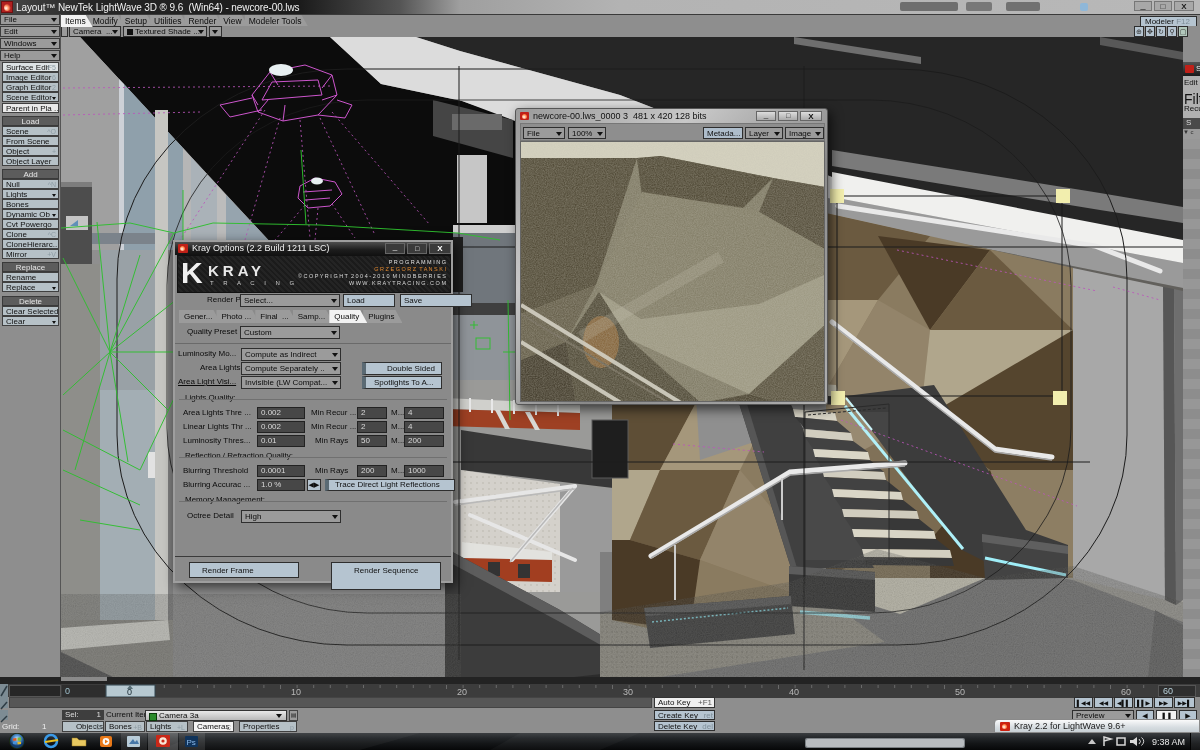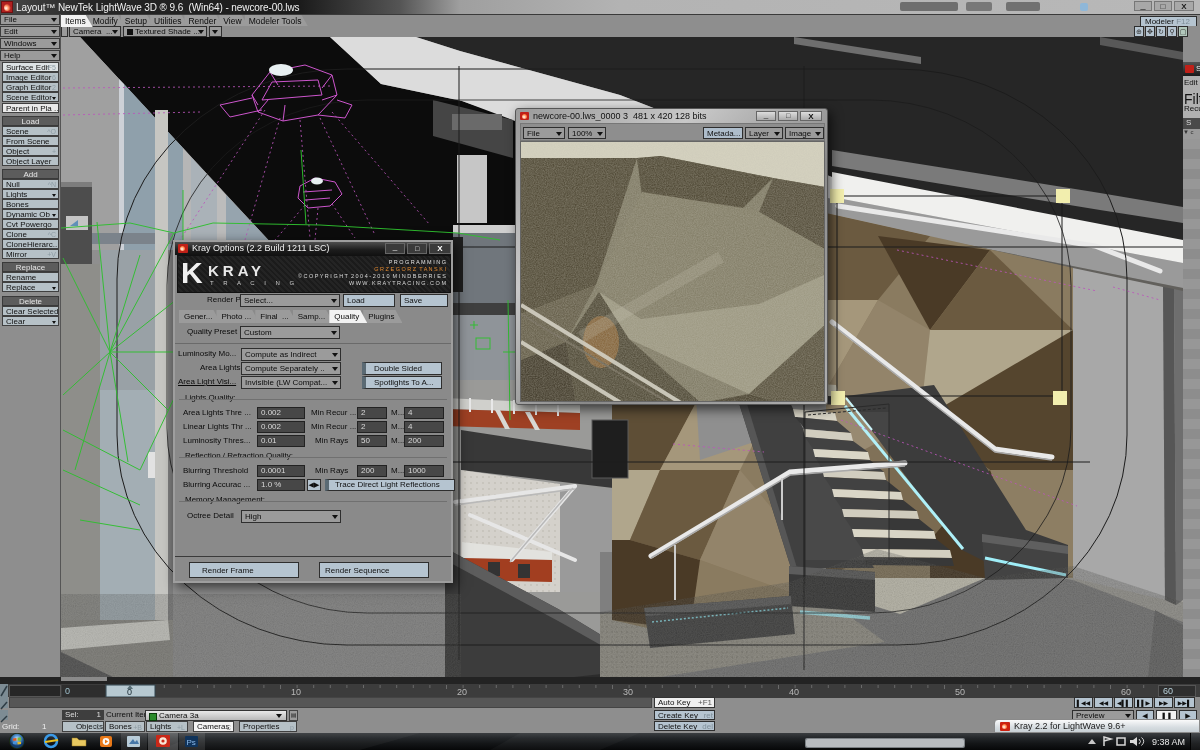--- a/index.html
+++ b/index.html
@@ -407,34 +407,34 @@
       <span style="color:#e0e0e0;">P R O G R A M M I N G</span><br>
       <span style="color:#e08830;">G R Z E G O R Z &nbsp;T A N S K I</span><br>
       <span>© C O P Y R I G H T &nbsp;2 0 0 4 - 2 0 1 0 &nbsp;M I N D B E R R I E S</span><br>
       <span>W W W . K R A Y T R A C I N G . C O M</span>
     </div>
   </div>
 
   <div class="lbl" style="left:8px;top:53px;margin-left:24px;">Render Preset</div>
   <div class="drop" style="left:65px;top:52px;width:100px;height:13px;line-height:12px;">Select...<span class="arr" style="top:4px;"></span></div>
   <div class="blu" style="left:168px;top:52px;width:52px;height:13px;line-height:12px;">Load</div>
-  <div class="blu" style="left:225px;top:52px;width:48px;height:13px;line-height:12px;">Save</div>
+  <div class="blu" style="left:225px;top:52px;width:72px;height:13px;line-height:12px;">Save</div>
 
   <div class="ab" style="left:4px;top:68px;white-space:nowrap;line-height:0;font-size:0;">
     <span class="tab" style="height:13px;line-height:13px;font-size:8px;">Gener...</span><span class="tab" style="height:13px;line-height:13px;font-size:8px;">Photo ...</span><span class="tab" style="height:13px;line-height:13px;font-size:8px;">Final &nbsp;...</span><span class="tab" style="height:13px;line-height:13px;font-size:8px;">Samp...</span><span class="tab sel" style="height:13px;line-height:13px;font-size:8px;">Quality</span><span class="tab" style="height:13px;line-height:13px;font-size:8px;">Plugins</span>
   </div>
   <div class="lbl" style="left:12px;top:85px;">Quality Preset</div>
   <div class="drop" style="left:65px;top:84px;width:100px;height:13px;line-height:12px;">Custom<span class="arr" style="top:4px;"></span></div>
   <div class="ab" style="left:0px;top:101px;width:276px;height:1px;background:#6a6a6a;"></div>
 
   <div class="lbl" style="left:3px;top:107px;">Luminosity Mo...</div>
   <div class="drop" style="left:66px;top:106px;width:100px;height:13px;line-height:12px;">Compute as Indirect<span class="arr" style="top:4px;"></span></div>
   <div class="lbl" style="left:25px;top:121px;">Area Lights</div>
   <div class="drop" style="left:66px;top:120px;width:100px;height:13px;line-height:12px;">Compute Separately ..<span class="arr" style="top:4px;"></span></div>
-  <div class="blu" style="left:187px;top:120px;width:80px;height:13px;line-height:12px;border-left:4px solid #5a6a74;padding-left:8px;">Double Sided</div>
+  <div class="blu" style="left:187px;top:120px;width:80px;height:13px;line-height:12px;border-left:4px solid #5a6a74;padding-left:21px;">Double Sided</div>
   <div class="lbl" style="left:3px;top:135px;text-decoration:underline;">Area Light Visi...</div>
   <div class="drop" style="left:66px;top:134px;width:100px;height:13px;line-height:12px;">Invisible (LW Compat...<span class="arr" style="top:4px;"></span></div>
   <div class="blu" style="left:187px;top:134px;width:80px;height:13px;line-height:12px;border-left:4px solid #5a6a74;padding-left:8px;">Spotlights To A...</div>
 
   <div class="lbl" style="left:10px;top:151px;">Lights Quality:</div>
   <div class="ab" style="left:4px;top:157px;width:268px;height:1px;background:#707070;"></div>
   <div class="ab" style="left:4px;top:157px;width:268px;height:40px;border:0;"></div>
   <div class="lbl" style="left:8px;top:166px;">Area Lights Thre ...</div>
   <div class="fld" style="left:82px;top:165px;width:48px;height:12px;">0.002</div>
   <div class="lbl" style="left:136px;top:166px;">Min Recur ...</div>
@@ -467,21 +467,21 @@
   <div class="blu" style="left:132px;top:237px;width:14px;height:12px;text-align:center;padding:0;font-size:7px;">◀▶</div>
   <div class="blu" style="left:150px;top:237px;width:130px;height:12px;border-left:4px solid #5a6a74;padding-left:6px;">Trace Direct Light Reflections</div>
 
   <div class="lbl" style="left:10px;top:253px;">Memory Management:</div>
   <div class="ab" style="left:4px;top:259px;width:268px;height:1px;background:#707070;"></div>
   <div class="lbl" style="left:12px;top:269px;">Octree Detail</div>
   <div class="drop" style="left:66px;top:268px;width:100px;height:13px;line-height:12px;">High<span class="arr" style="top:4px;"></span></div>
 
   <div class="ab" style="left:0px;top:314px;width:276px;height:1px;background:#3a3a3a;"></div>
   <div class="blu" style="left:14px;top:320px;width:110px;height:16px;line-height:15px;padding-left:12px;">Render Frame</div>
-  <div class="blu" style="left:144px;top:320px;width:110px;height:16px;line-height:15px;padding-left:5px;">Render Sequence</div>
+  <div class="blu" style="left:156px;top:320px;width:110px;height:28px;line-height:15px;padding-left:22px;">Render Sequence</div>
 </div>
 
 <div class="ab" id="rwin" style="left:515px;top:108px;width:313px;height:297px;
  background:linear-gradient(135deg,#9a9a9a,#c8c8c8 30%,#8a8a8a 60%,#b0b0b0);
  border:1px solid #555;box-sizing:border-box;border-radius:3px;box-shadow:3px 4px 12px rgba(0,0,0,0.65);z-index:5;">
 
   <div class="ab" style="left:4px;top:3px;width:9px;height:8px;background:#c02018;border-radius:1px;">
     <div class="ab" style="left:1.5px;top:1.5px;width:5px;height:5px;background:radial-gradient(circle at 40% 60%,#fff,#ff8040 60%,#c02018);border-radius:50%;"></div>
   </div>
   <div class="ab" style="left:17px;top:2px;font-size:9px;color:#111;">newcore-00.lws_0000 3&nbsp; 481 x 420 128 bits</div>

